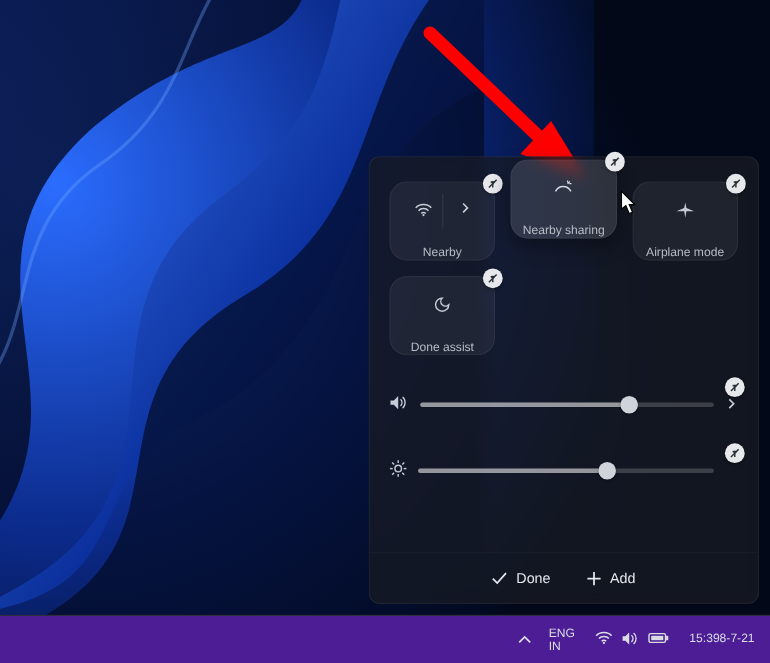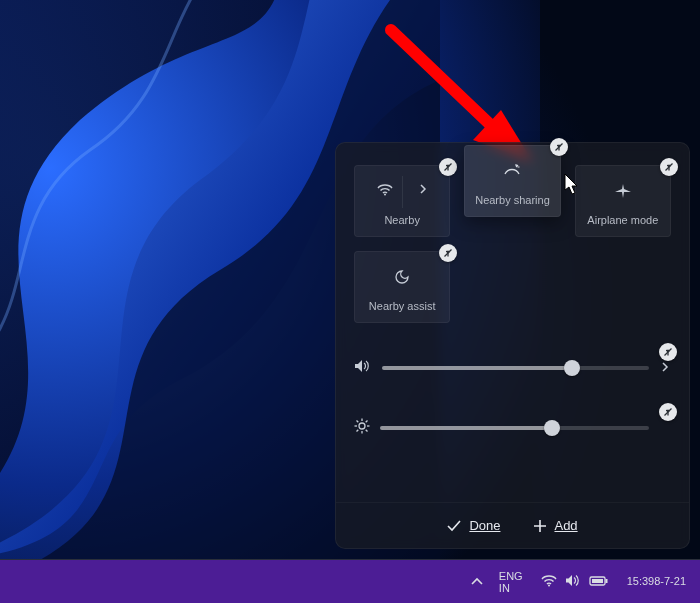--- a/index.html
+++ b/index.html
@@ -22,23 +22,22 @@
     backdrop-filter: blur(6px);
     color: #bfc5cf;
   }
   .grid { display: grid; grid-template-columns: repeat(3, 1fr); gap: 14px; }
   .row2 { margin-top: 14px; }
   .tile {
     position: relative;
     height: 72px;
     background: rgba(255,255,255,0.06);
     border: 1px solid rgba(255,255,255,0.05);
-    border-radius: 4px;
+    border-radius: 16px;
     display: flex; flex-direction: column; align-items: center; justify-content: flex-end;
-    padding-bottom: 10px;
     font-size: 11px;
     color: #b7bcc6;
   }
   .tile.raised {
     transform: translateY(-20px);
     background: rgba(255,255,255,0.12);
     box-shadow: 0 6px 18px rgba(0,0,0,0.4);
     z-index: 2;
   }
   .tile .icon-row { position: absolute; top: 18px; left: 0; right: 0; display: flex; justify-content: center; align-items: center; gap: 14px; }
@@ -91,21 +90,21 @@
   }
   .slider-row .end { width: 12px; text-align: center; font-size: 11px; color: #c6ccd6; }
   .slider-row .unpin { top: -10px; right: -6px; }
   .footer {
     position: absolute; left: 0; right: 0; bottom: 0;
     height: 46px;
     display: flex; align-items: center; justify-content: center; gap: 34px;
     color: #e5e8ee; font-size: 13px;
     border-top: 1px solid rgba(255,255,255,0.04);
   }
-  .footer .btn { display: flex; align-items: center; gap: 8px; cursor: pointer; text-decoration: underline; }
+  .footer .btn { display: flex; align-items: center; gap: 8px; cursor: pointer; }
   .cursor { position: absolute; left: 229px; top: 31px; pointer-events: none; z-index: 5; }
   .taskbar {
     position: absolute; left: 0; right: 0; bottom: 0;
     height: 44px;
     background: #4c1d95;
     border-top: 1px solid #2a2f3a;
     display: flex; align-items: center; justify-content: flex-end;
     padding: 0 6px 0 10px;
     color: #d9dde3; font-size: 11px;
   }
@@ -240,21 +239,21 @@
             <line x1="1.5" y1="8.5" x2="8.5" y2="1.5" stroke="#2b2f36" stroke-width="1.3"></line>
           </svg>
       </div>
       <div class="icon-row center">
         <span class="icon">
           <svg width="14" height="14" viewBox="0 0 14 14">
               <path d="M7 1 A6 6 0 1 0 13 7 A4 4 0 0 1 7 1 Z" fill="none" stroke="#c6ccd6" stroke-width="1.3"></path>
             </svg>
         </span>
       </div>
-      <span class="label">Nearby assist</span>
+      <span class="label">Done assist</span>
     </div>
 
   </div>
 
   <div class="slider-row" style="margin-top:30px;">
     <div class="unpin">
       <svg width="10" height="10" viewBox="0 0 10 10">
           <circle cx="5" cy="4" r="1.3" fill="#2b2f36"></circle>
           <path d="M5 5 L5 8.5" stroke="#2b2f36" stroke-width="1.3"></path>
           <path d="M3 3.5 L7 3.5" stroke="#2b2f36" stroke-width="1.3"></path>

